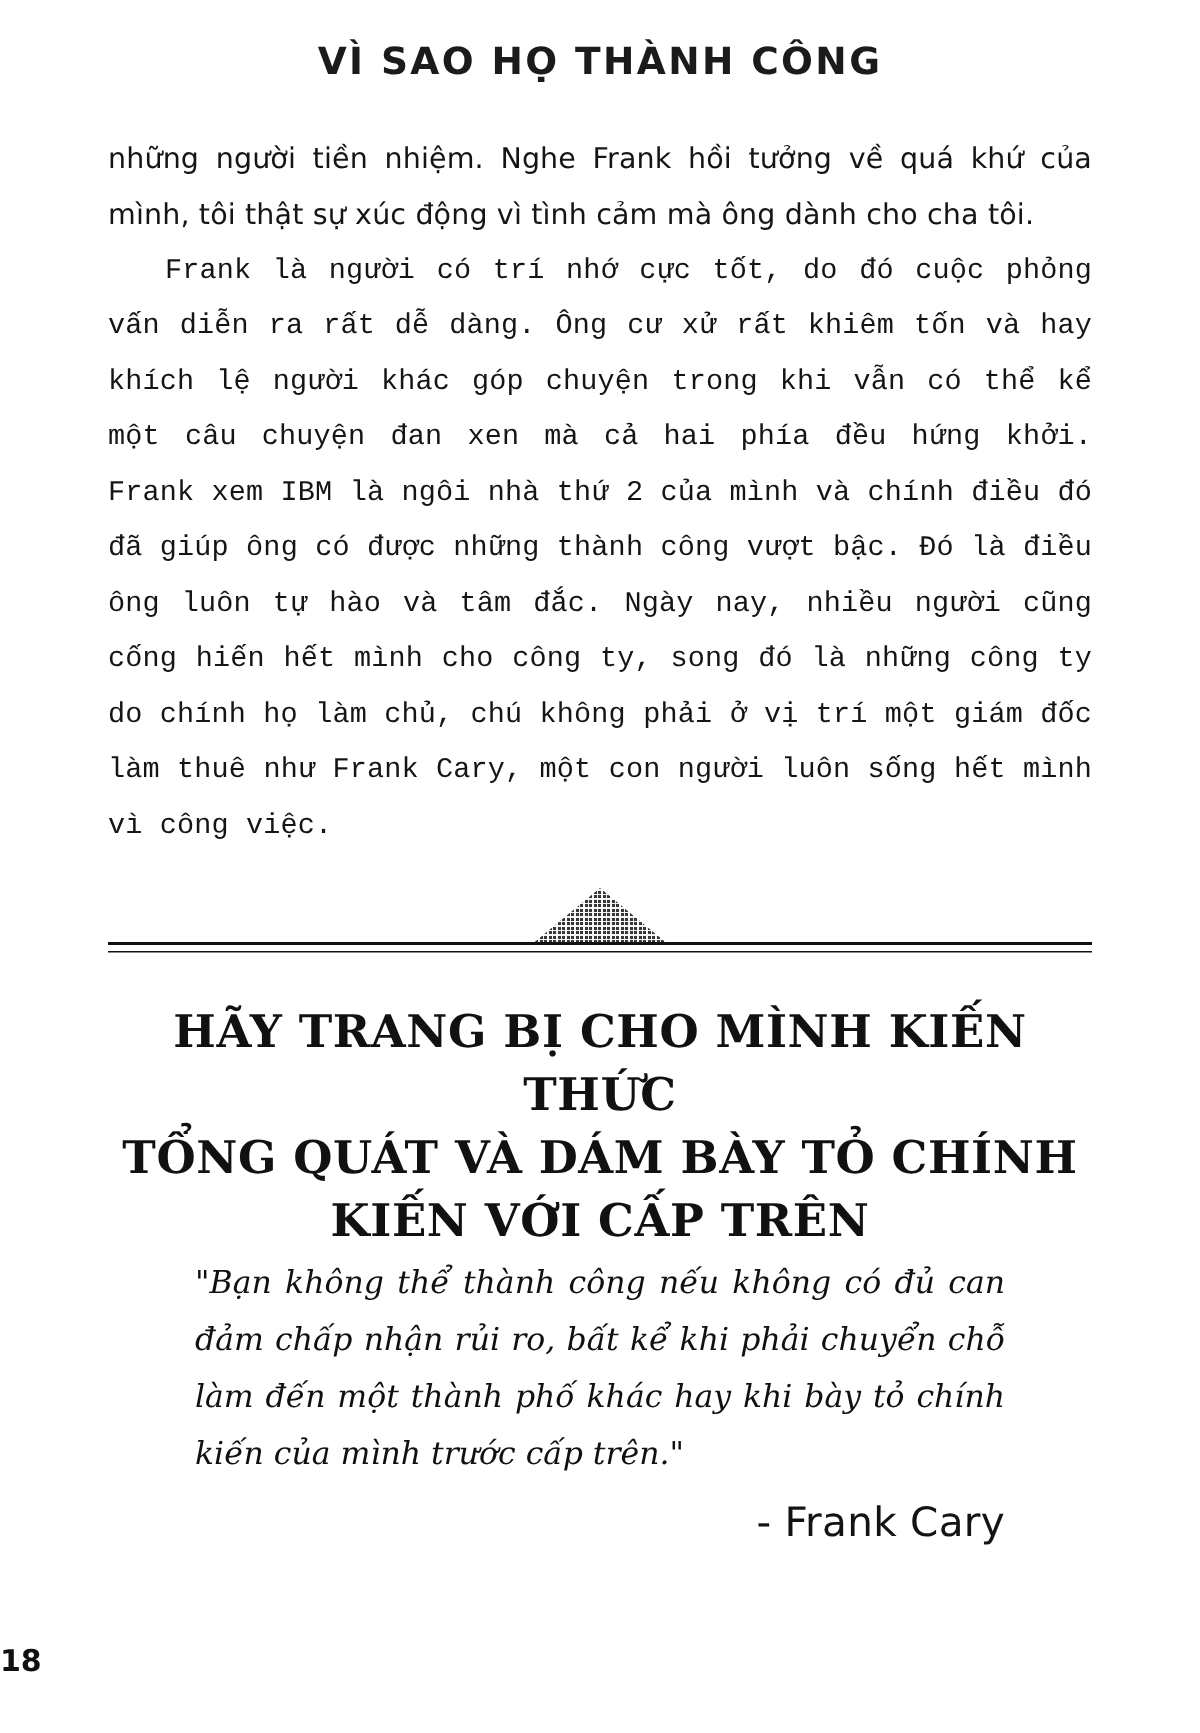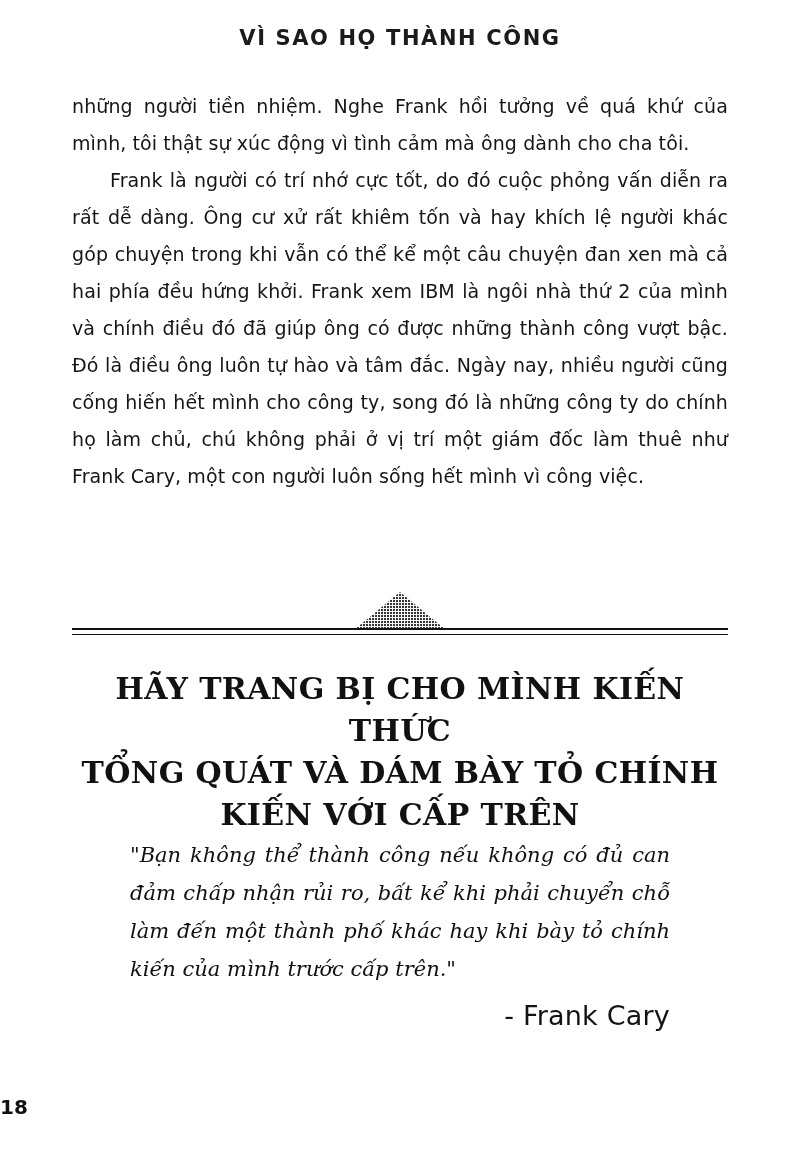--- a/index.html
+++ b/index.html
@@ -25,21 +25,21 @@
   }
 
   
   .running-header {
     position: absolute;
     top: 26px;
     left: 0;
     width: 800px;
     text-align: center;
     font-family: "DejaVu Sans", sans-serif;
-    font-size: 21px;
+    font-size: 25px;
     letter-spacing: 1.6px;
     font-weight: 600;
     color: #1b1b1b;
   }
 
   
   .body-block {
     position: absolute;
     top: 88px;
     left: 72px;
@@ -51,20 +51,21 @@
     font-size: 19px;
     line-height: 37px;
     text-align: justify;
     text-justify: inter-word;
     color: #151515;
     margin: 0 0 0 0;
     letter-spacing: 0.1px;
   }
   .para + .para {
     margin-top: 0px;
+    font-family: Liberation Mono, monospace;
   }
   .para.indent {
     text-indent: 38px;
   }
 
   
   .ornament {
     position: absolute;
     top: 584px;
     left: 72px;

